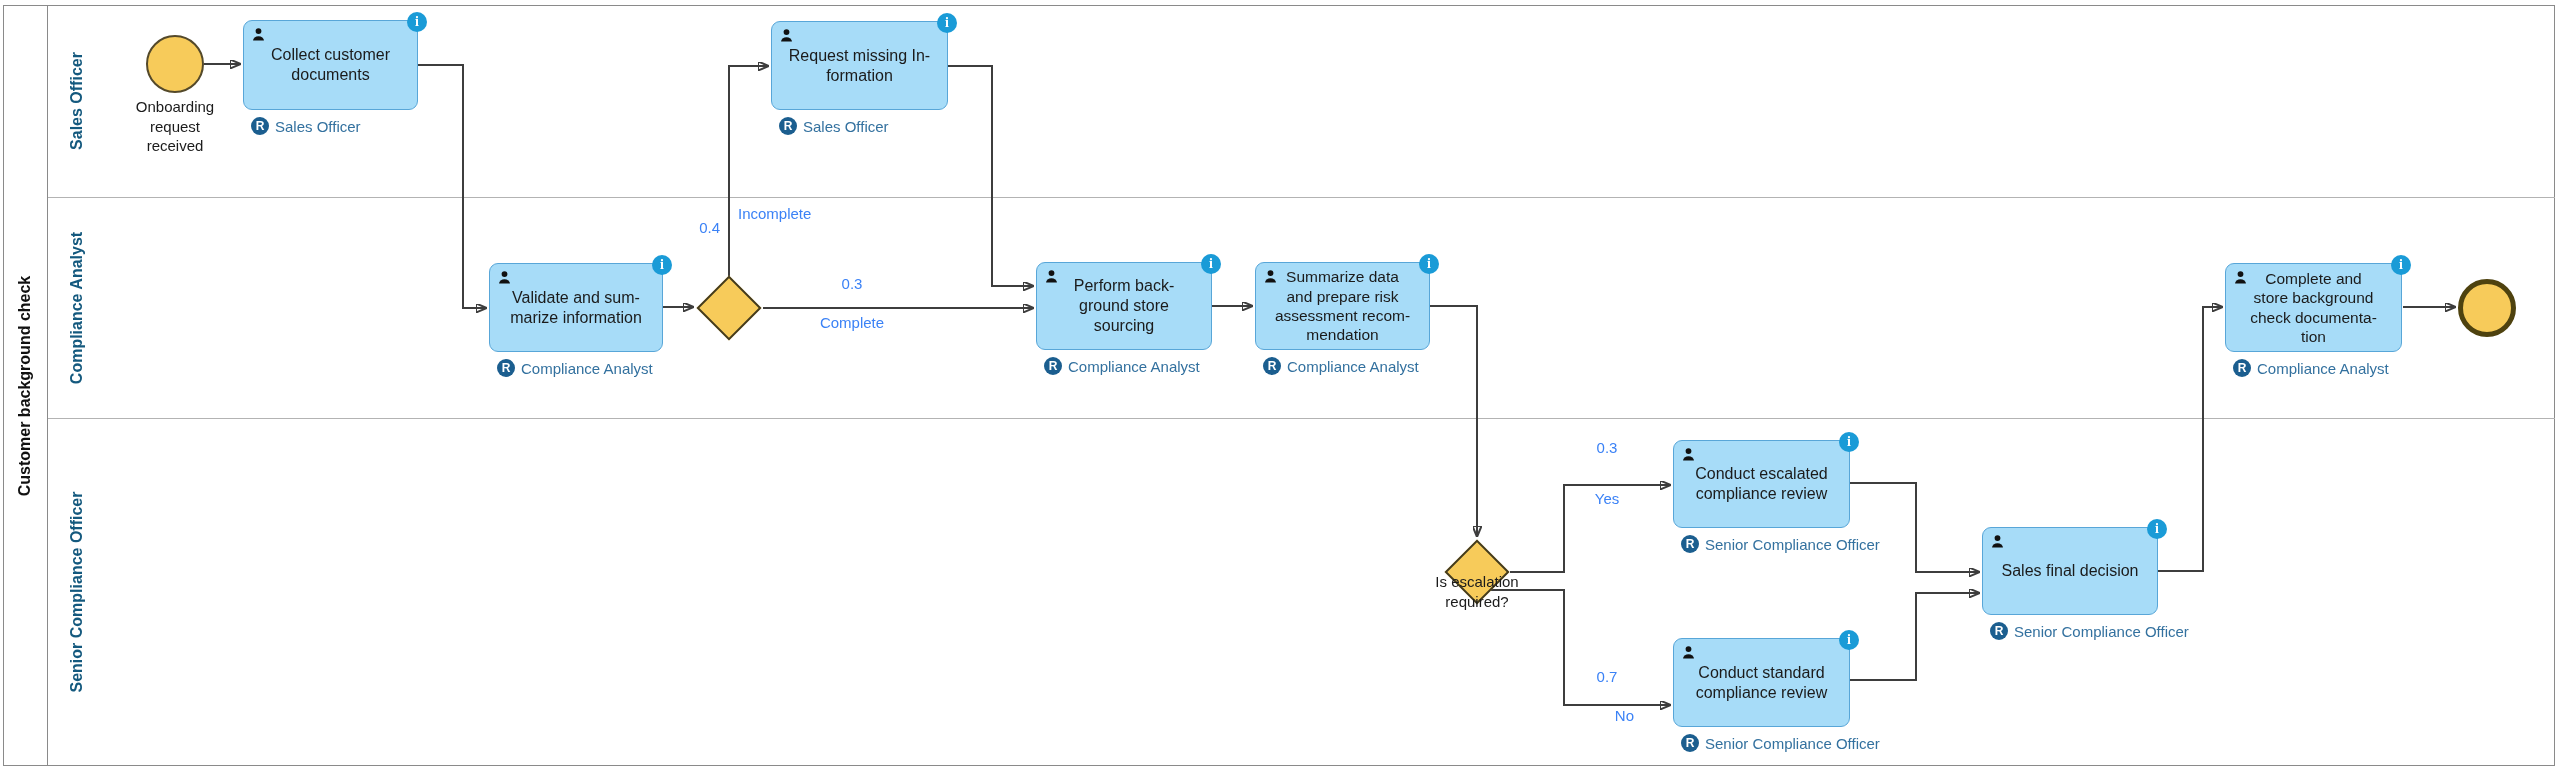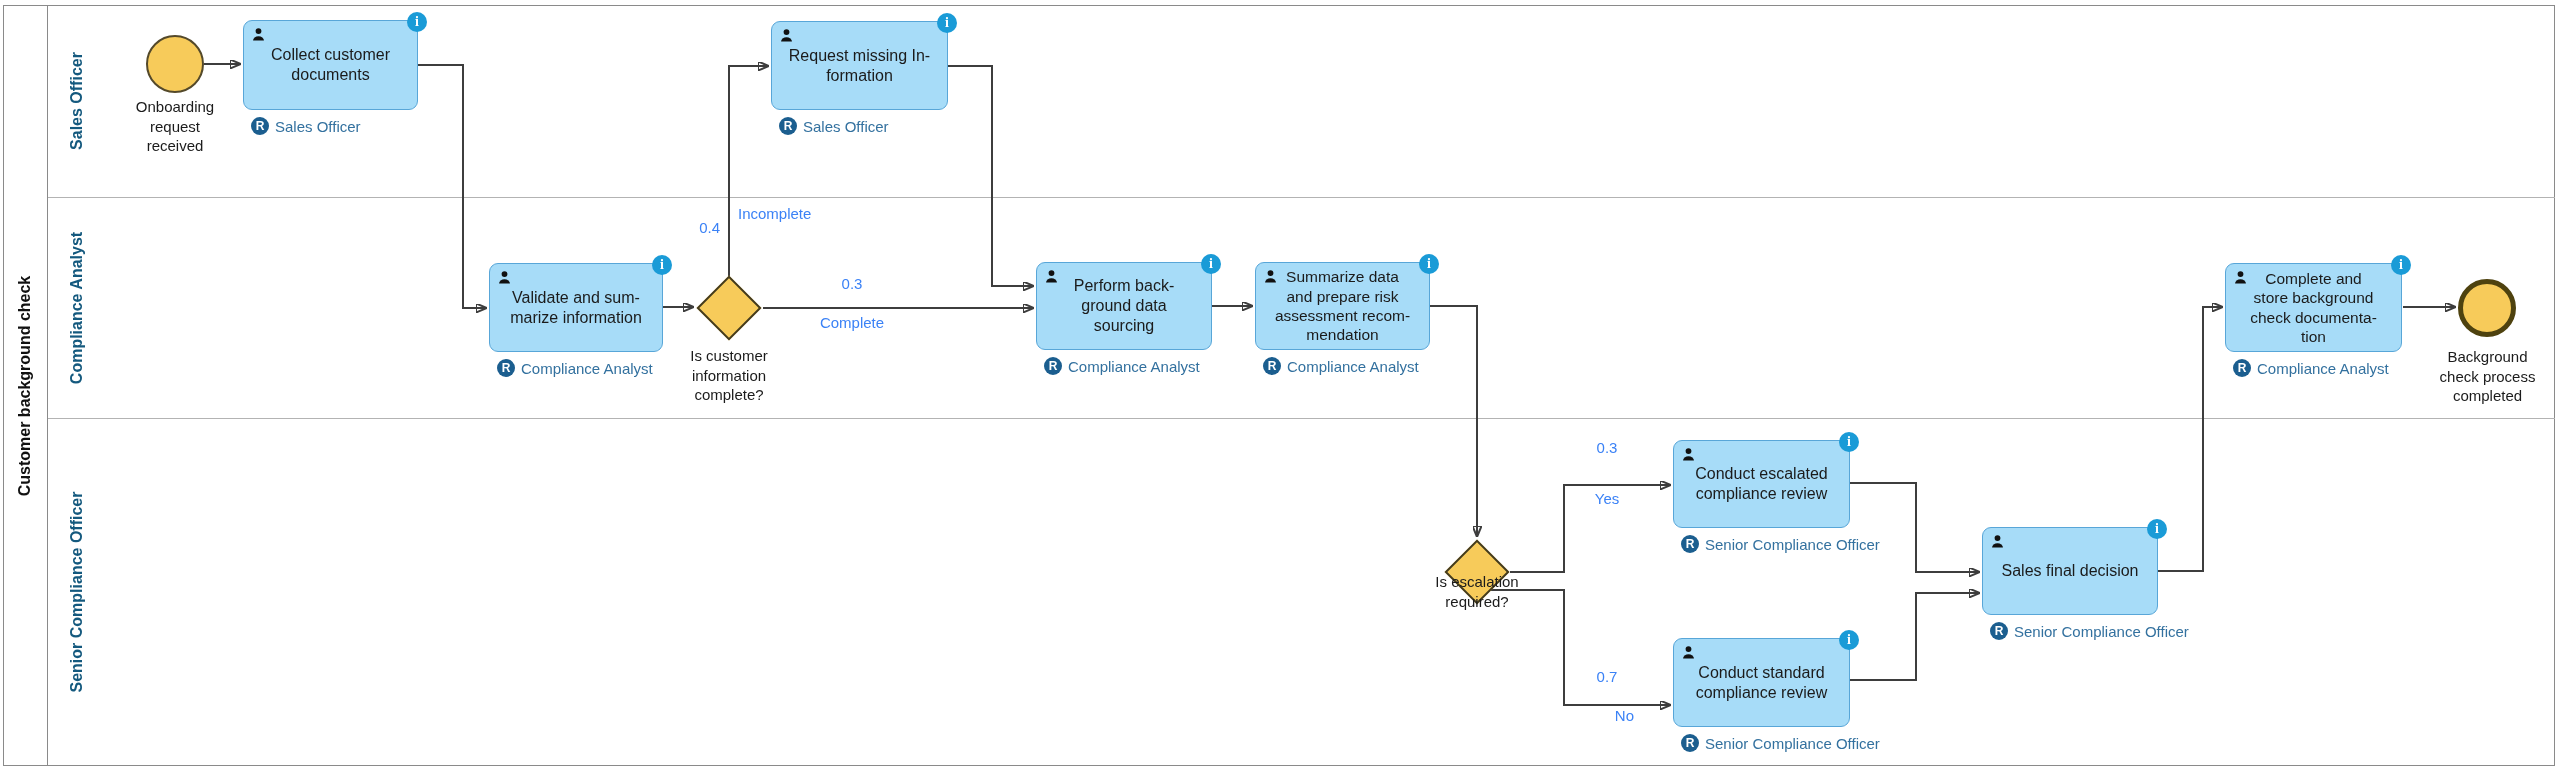--- a/index.html
+++ b/index.html
@@ -129,32 +129,29 @@
     <span class="info">i</span>
     <div class="task-label">Validate and sum-
 marize information</div>
   </div>
   <div class="abs role-row" style="left:497px;top:359px;">
     <span class="role-badge">R</span>
     <span class="role-text">Compliance Analyst</span>
   </div>
 
   <div class="abs gateway" style="left:706px;top:285px;width:46px;height:46px;"></div>
-  <div class="abs node-label" style="left:654px;top:346px;width:150px;">Is customer
-information
-complete?</div>
 
   <div class="abs task" style="left:1036px;top:262px;width:176px;height:88px;">
     <span class="person"><svg viewBox="0 0 16 16" width="15" height="15">
           <circle cx="8" cy="4.3" r="3.1" fill="#111"></circle>
           <path d="M2.2 14.5 a5.8 4.6 0 0 1 11.6 0 z" fill="#111"></path>
         </svg></span>
     <span class="info">i</span>
     <div class="task-label">Perform back-
-ground data
+ground store
 sourcing</div>
   </div>
   <div class="abs role-row" style="left:1044px;top:357px;">
     <span class="role-badge">R</span>
     <span class="role-text">Compliance Analyst</span>
   </div>
 
   <div class="abs task" style="left:1255px;top:262px;width:175px;height:88px;">
     <span class="person"><svg viewBox="0 0 16 16" width="15" height="15">
           <circle cx="8" cy="4.3" r="3.1" fill="#111"></circle>
@@ -226,23 +223,20 @@
 store background
 check documenta-
 tion</div>
   </div>
   <div class="abs role-row" style="left:2233px;top:359px;">
     <span class="role-badge">R</span>
     <span class="role-text">Compliance Analyst</span>
   </div>
 
   <div class="abs event end" style="left:2458px;top:279px;width:58px;height:58px;"></div>
-  <div class="abs node-label" style="left:2415px;top:347px;width:145px;">Background
-check process
-completed</div>
 
   <div class="abs edge-label ta-r" style="left:662px;top:219px;width:58px;">0.4</div>
   <div class="abs edge-label" style="left:738px;top:205px;">Incomplete</div>
   <div class="abs edge-label ta-c" style="left:820px;top:275px;width:64px;">0.3</div>
   <div class="abs edge-label ta-c" style="left:810px;top:314px;width:84px;">Complete</div>
   <div class="abs edge-label ta-c" style="left:1580px;top:439px;width:54px;">0.3</div>
   <div class="abs edge-label ta-c" style="left:1580px;top:490px;width:54px;">Yes</div>
   <div class="abs edge-label ta-c" style="left:1580px;top:668px;width:54px;">0.7</div>
   <div class="abs edge-label ta-c" style="left:1580px;top:707px;width:54px;text-align:right;">No</div>
 

